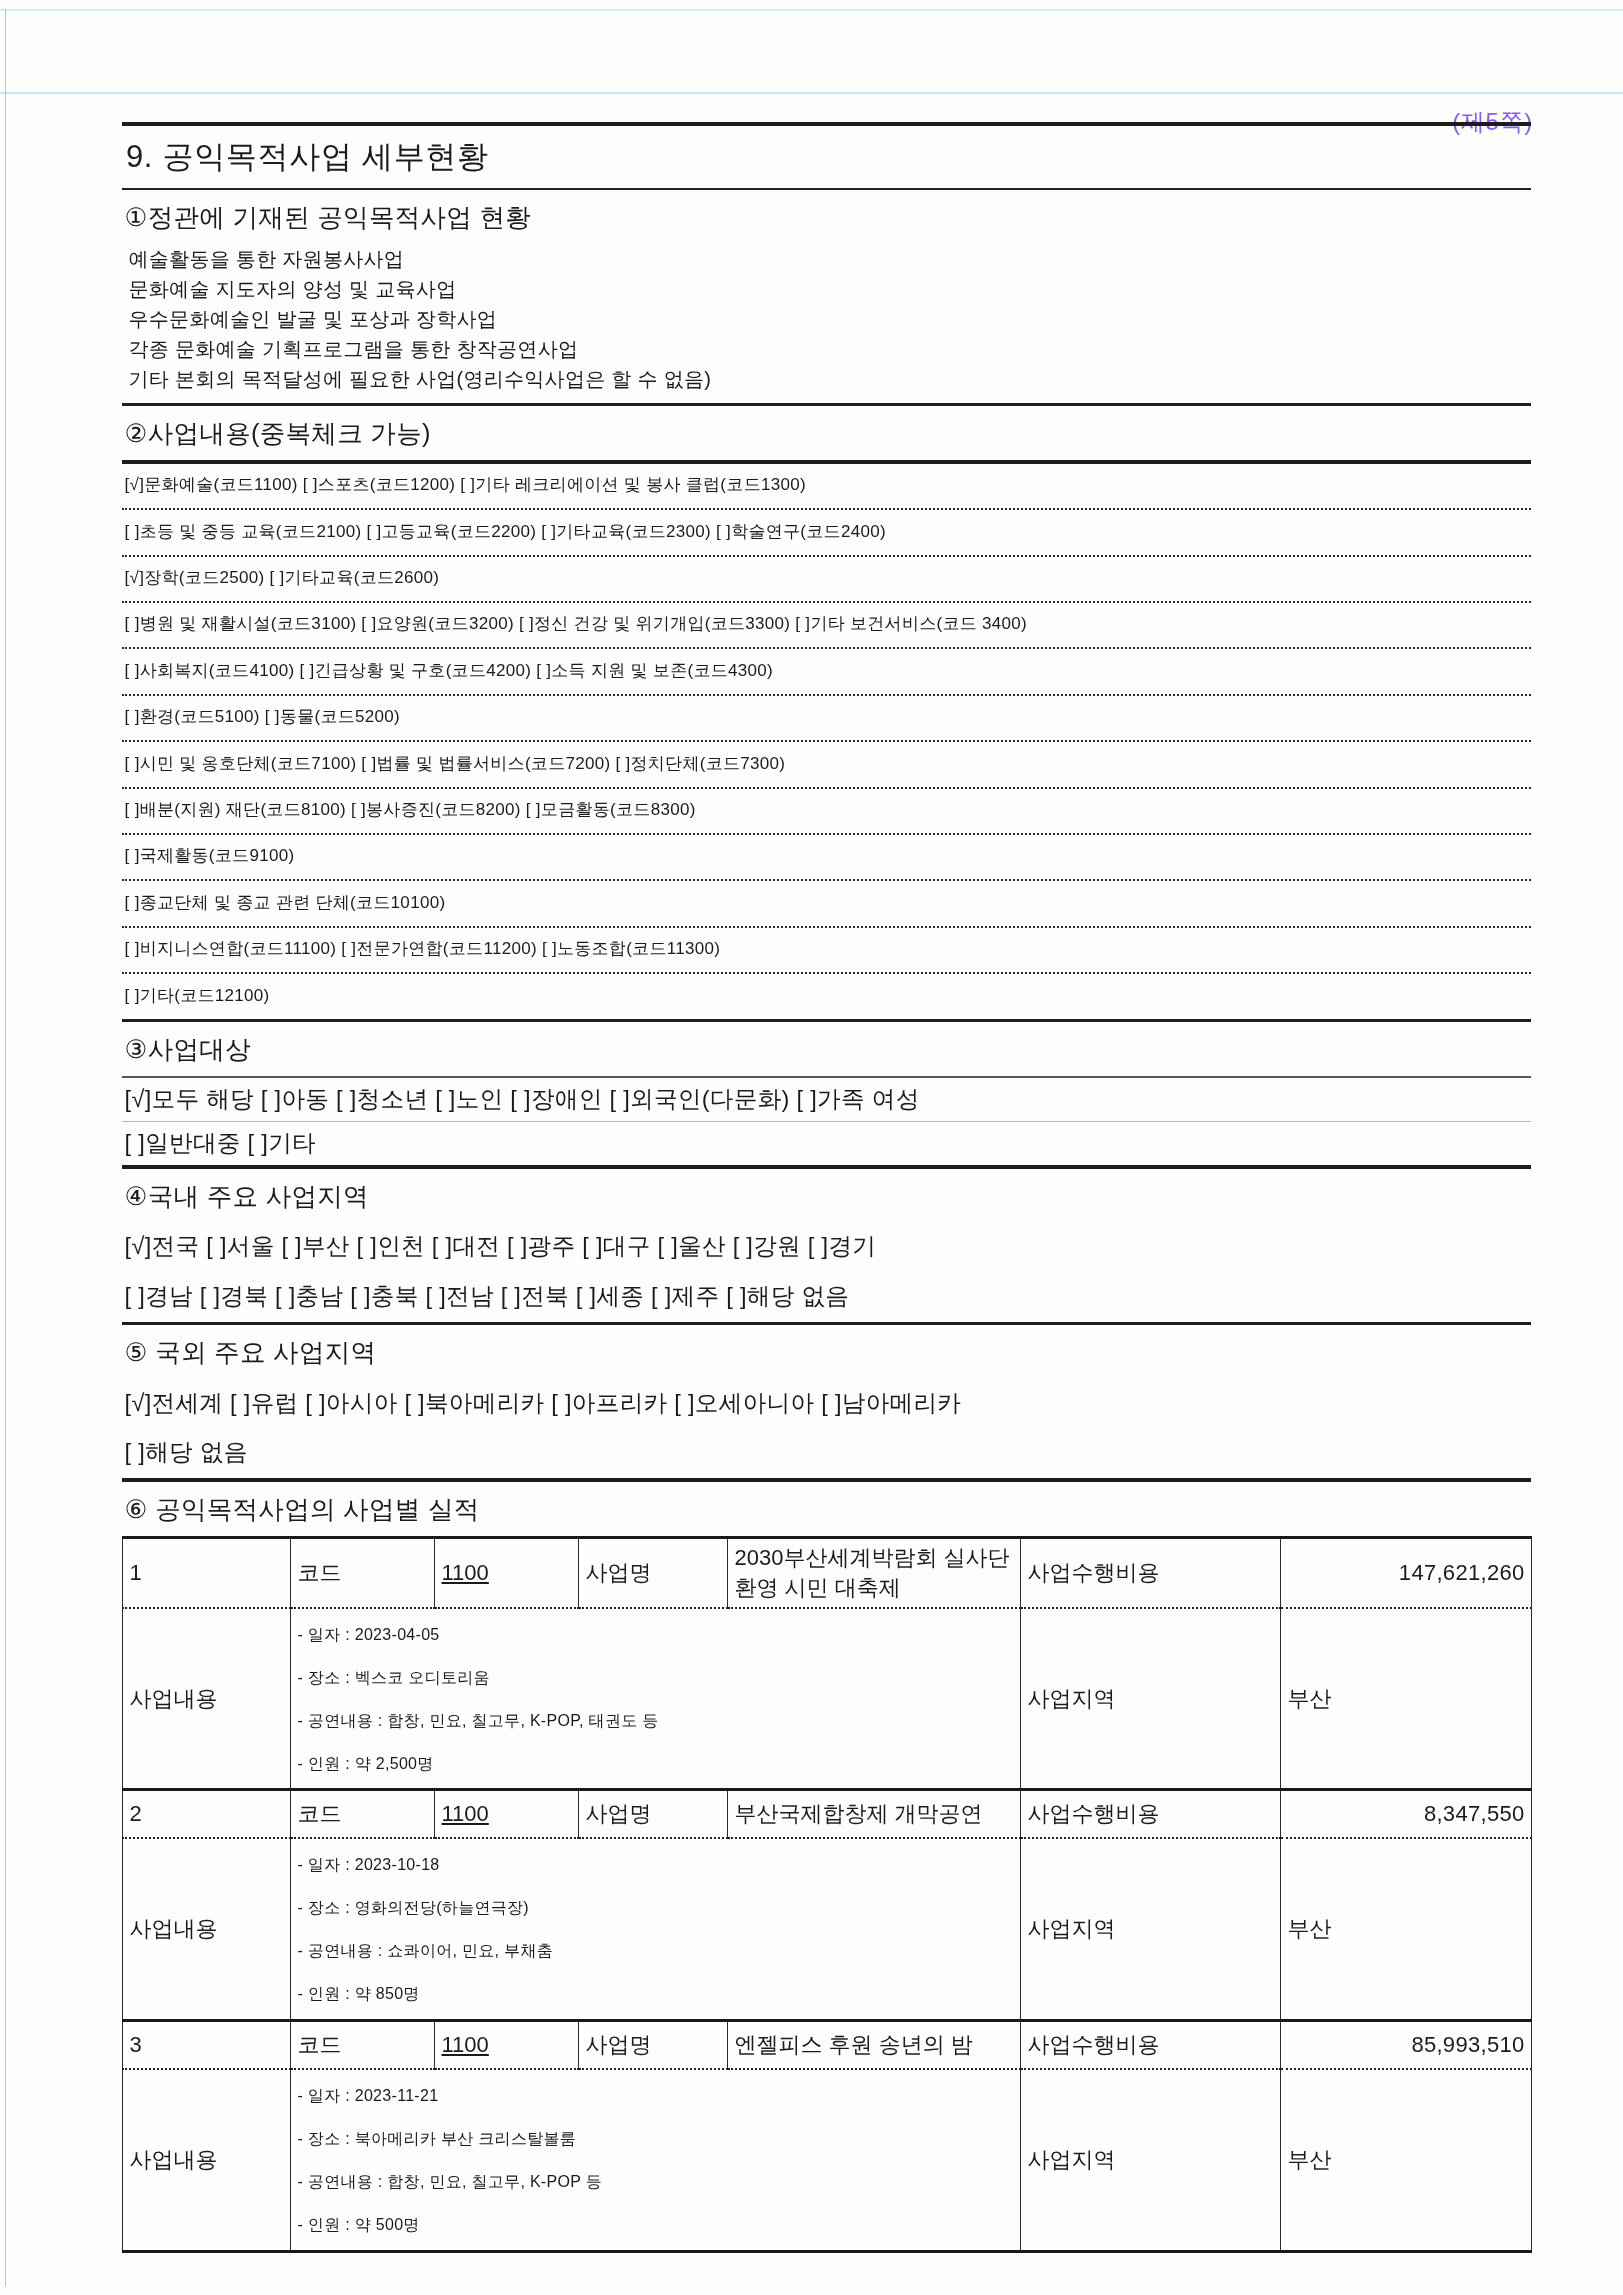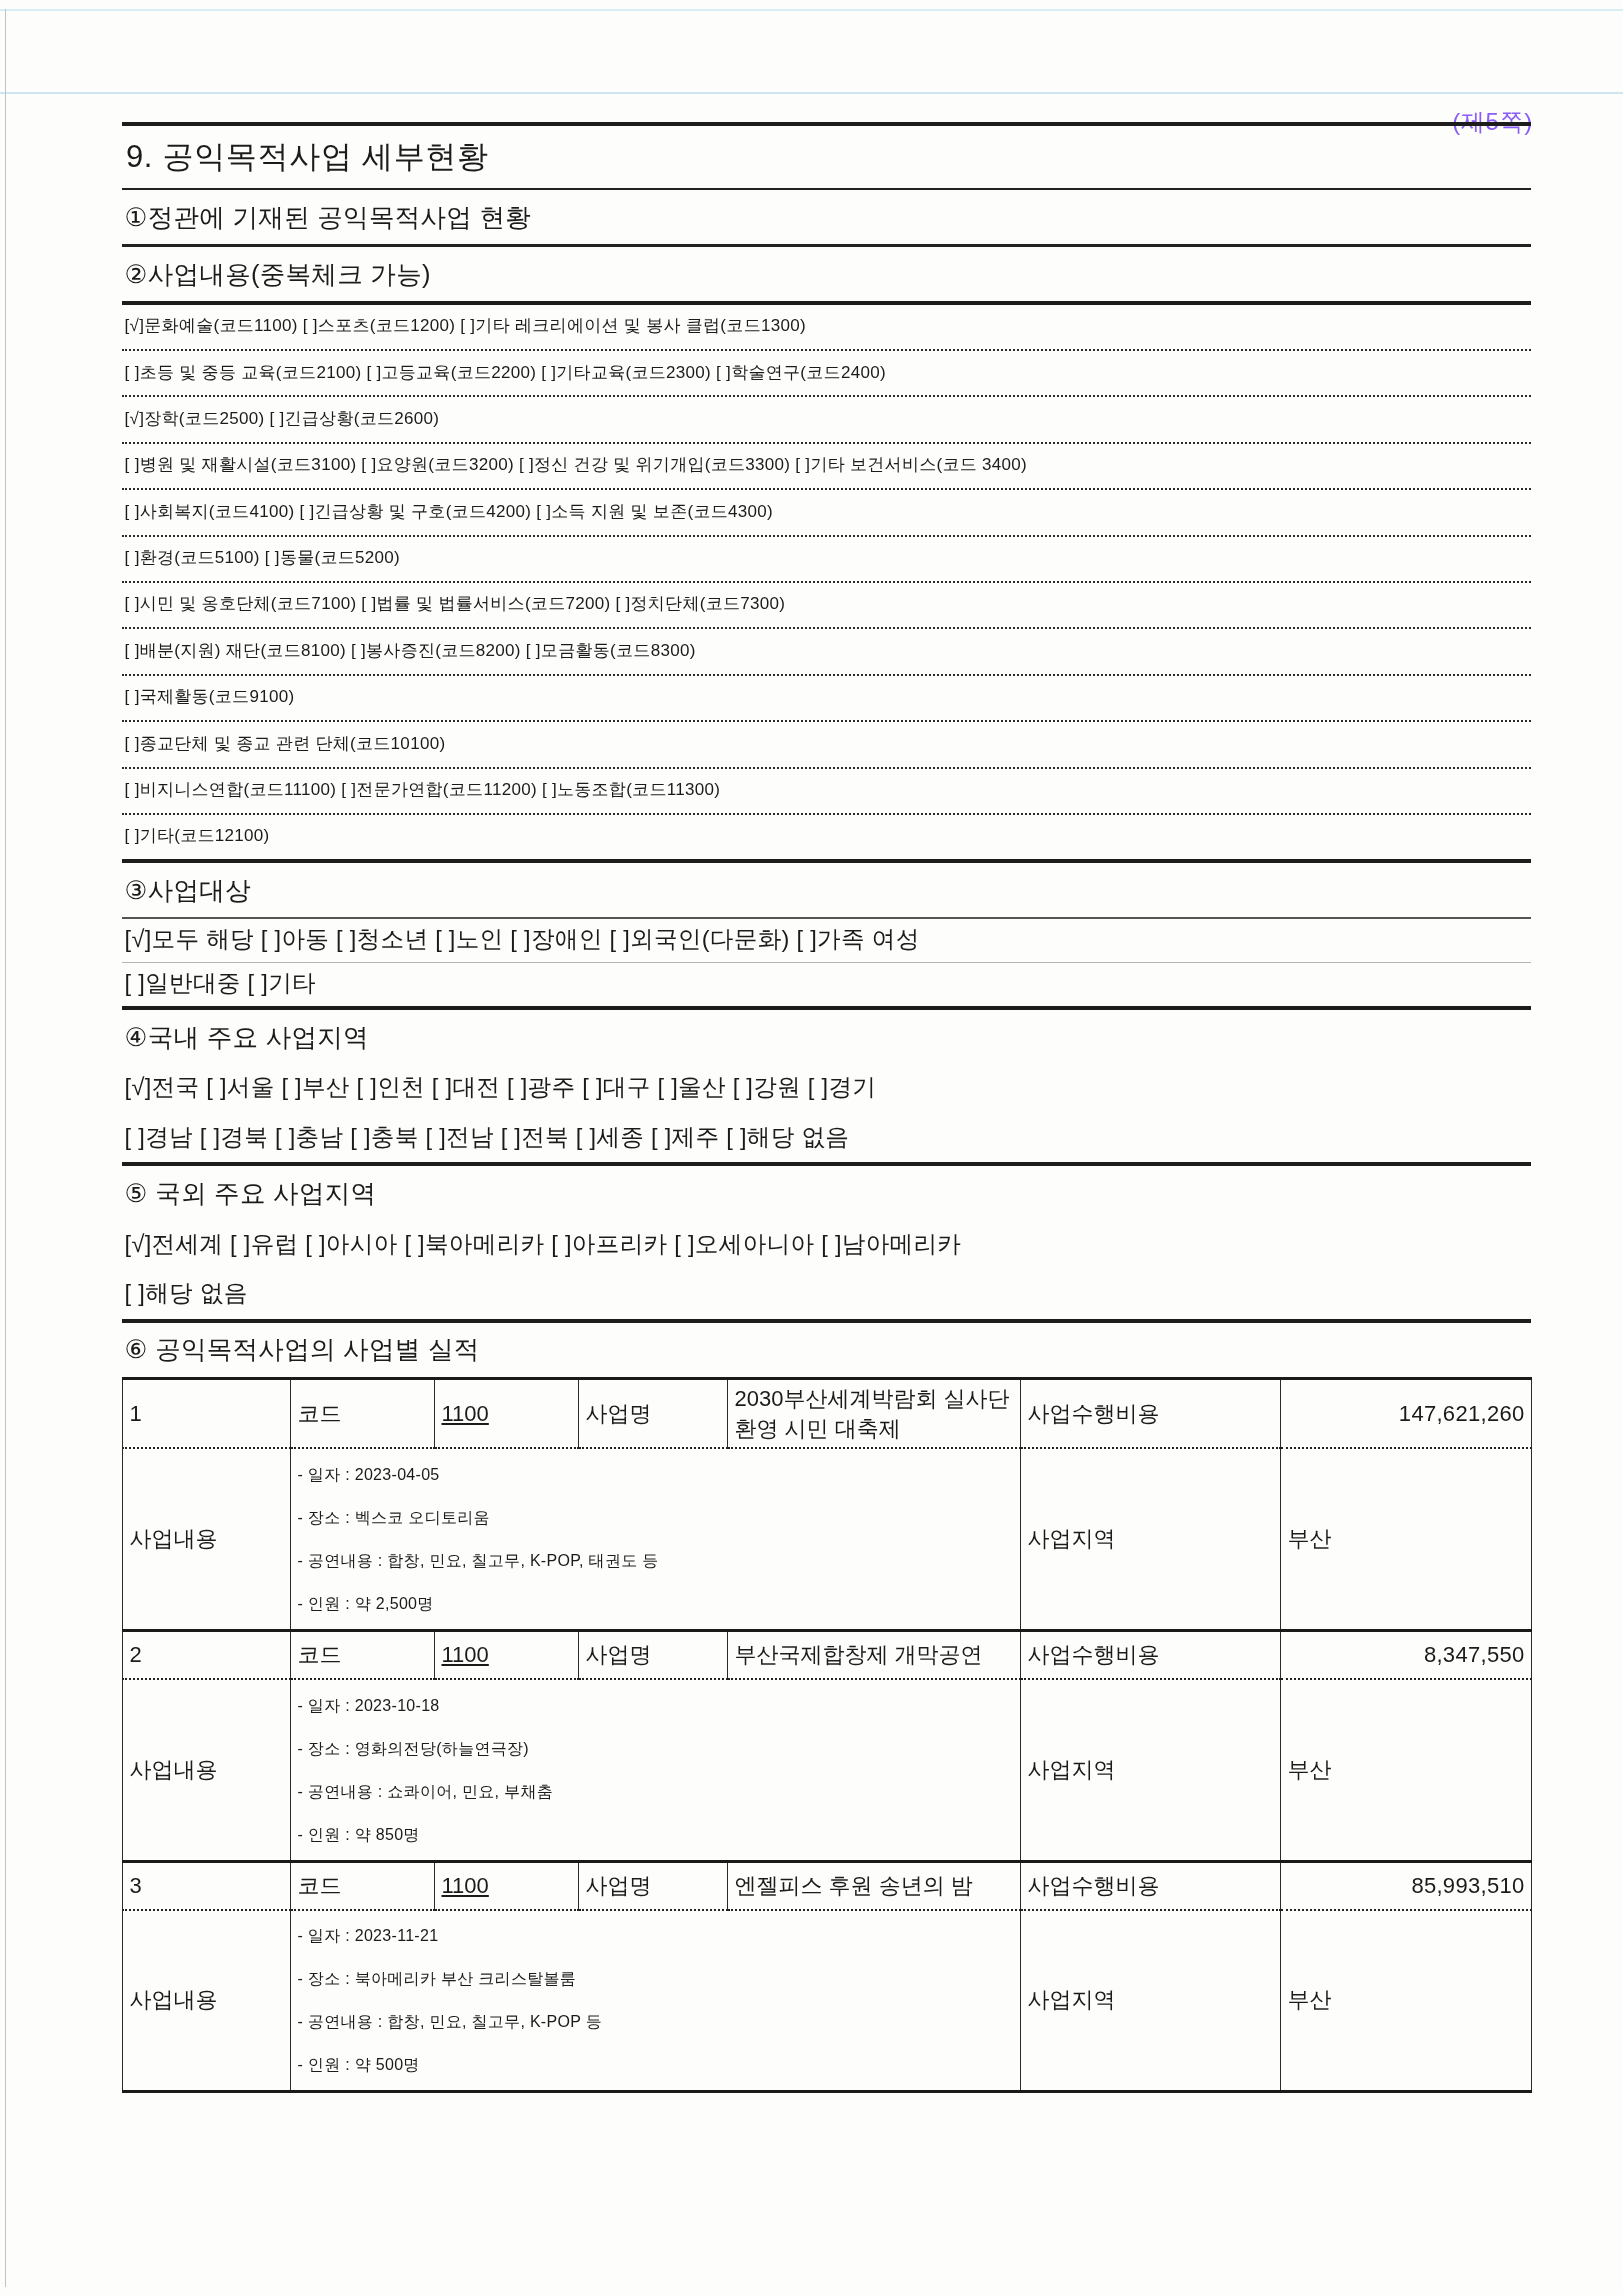--- a/index.html
+++ b/index.html
@@ -90,28 +90,35 @@
 
   <div class="page-label">(제5쪽)</div>
 
   <div class="content">
 
     <div class="rule rule-thick"></div>
     <div class="doc-title">9. 공익목적사업 세부현황</div>
     <div class="rule rule-med"></div>
 
     <div class="sec-heading">①정관에 기재된 공익목적사업 현황</div>
+    <div class="sec1-items">
+      <div class="sec1-item">예술활동을 통한 자원봉사사업</div>
+      <div class="sec1-item">문화예술 지도자의 양성 및 교육사업</div>
+      <div class="sec1-item">우수문화예술인 발굴 및 포상과 장학사업</div>
+      <div class="sec1-item">각종 문화예술 기획프로그램을 통한 창작공연사업</div>
+      <div class="sec1-item">기타 본회의 목적달성에 필요한 사업(영리수익사업은 할 수 없음)</div>
+    </div>
     <div class="rule rule-med"></div>
 
     <div class="sec-heading">②사업내용(중복체크 가능)</div>
     <div class="rule rule-thick"></div>
     <div class="cbx-group">
       <div class="cbx-line">[√]문화예술(코드1100) [ ]스포츠(코드1200) [ ]기타 레크리에이션 및 봉사 클럽(코드1300)</div>
       <div class="cbx-line">[ ]초등 및 중등 교육(코드2100) [ ]고등교육(코드2200) [ ]기타교육(코드2300) [ ]학술연구(코드2400)</div>
-      <div class="cbx-line">[√]장학(코드2500) [ ]긴급상황(코드2600)</div>
+      <div class="cbx-line">[√]장학(코드2500) [ ]기타교육(코드2600)</div>
       <div class="cbx-line"><span class="constrain">[ ]병원 및 재활시설(코드3100) [ ]요양원(코드3200) [ ]정신 건강 및 위기개입(코드3300) [ ]기타 보건서비스(코드 3400)</span></div>
       <div class="cbx-line">[ ]사회복지(코드4100) [ ]긴급상황 및 구호(코드4200) [ ]소득 지원 및 보존(코드4300)</div>
       <div class="cbx-line">[ ]환경(코드5100) [ ]동물(코드5200)</div>
       <div class="cbx-line">[ ]시민 및 옹호단체(코드7100) [ ]법률 및 법률서비스(코드7200) [ ]정치단체(코드7300)</div>
       <div class="cbx-line">[ ]배분(지원) 재단(코드8100) [ ]봉사증진(코드8200) [ ]모금활동(코드8300)</div>
       <div class="cbx-line">[ ]국제활동(코드9100)</div>
       <div class="cbx-line">[ ]종교단체 및 종교 관련 단체(코드10100)</div>
       <div class="cbx-line">[ ]비지니스연합(코드11100) [ ]전문가연합(코드11200) [ ]노동조합(코드11300)</div>
       <div class="cbx-line">[ ]기타(코드12100)</div>
     </div>

